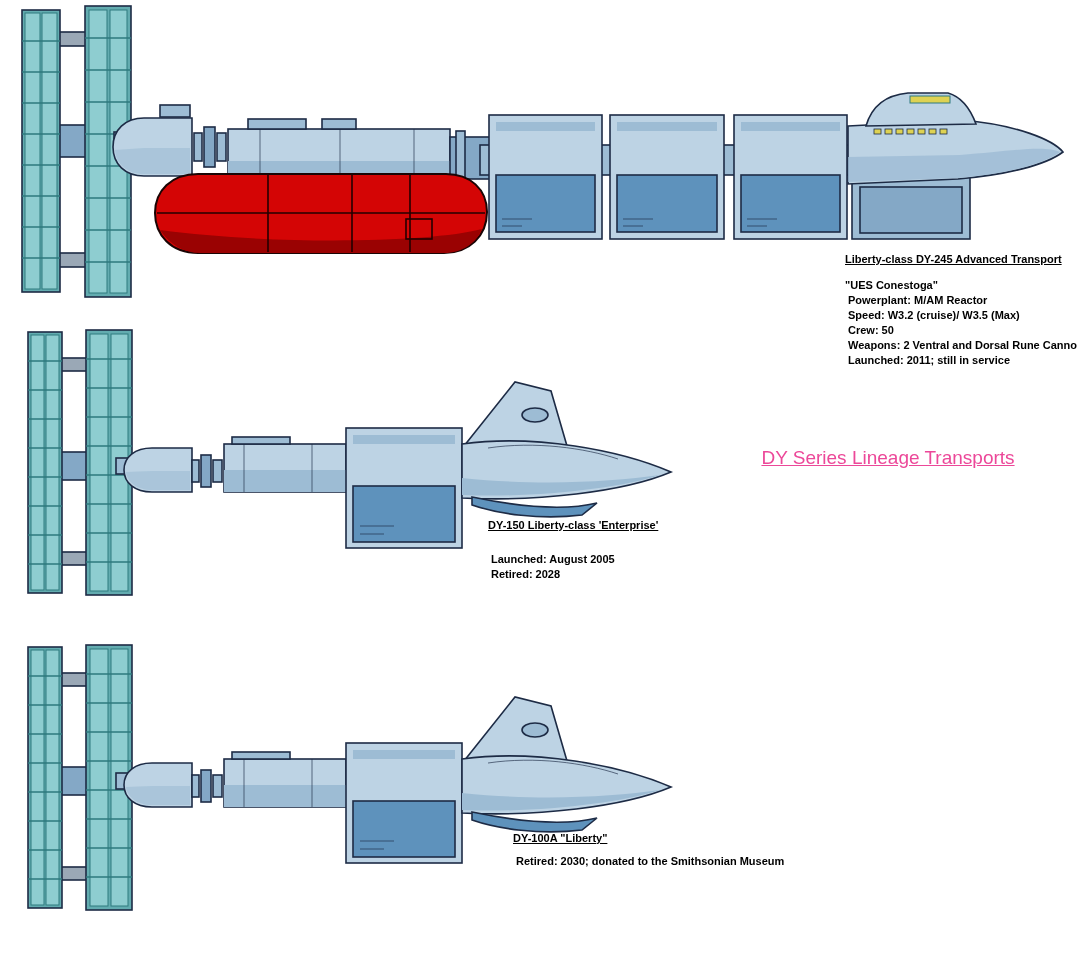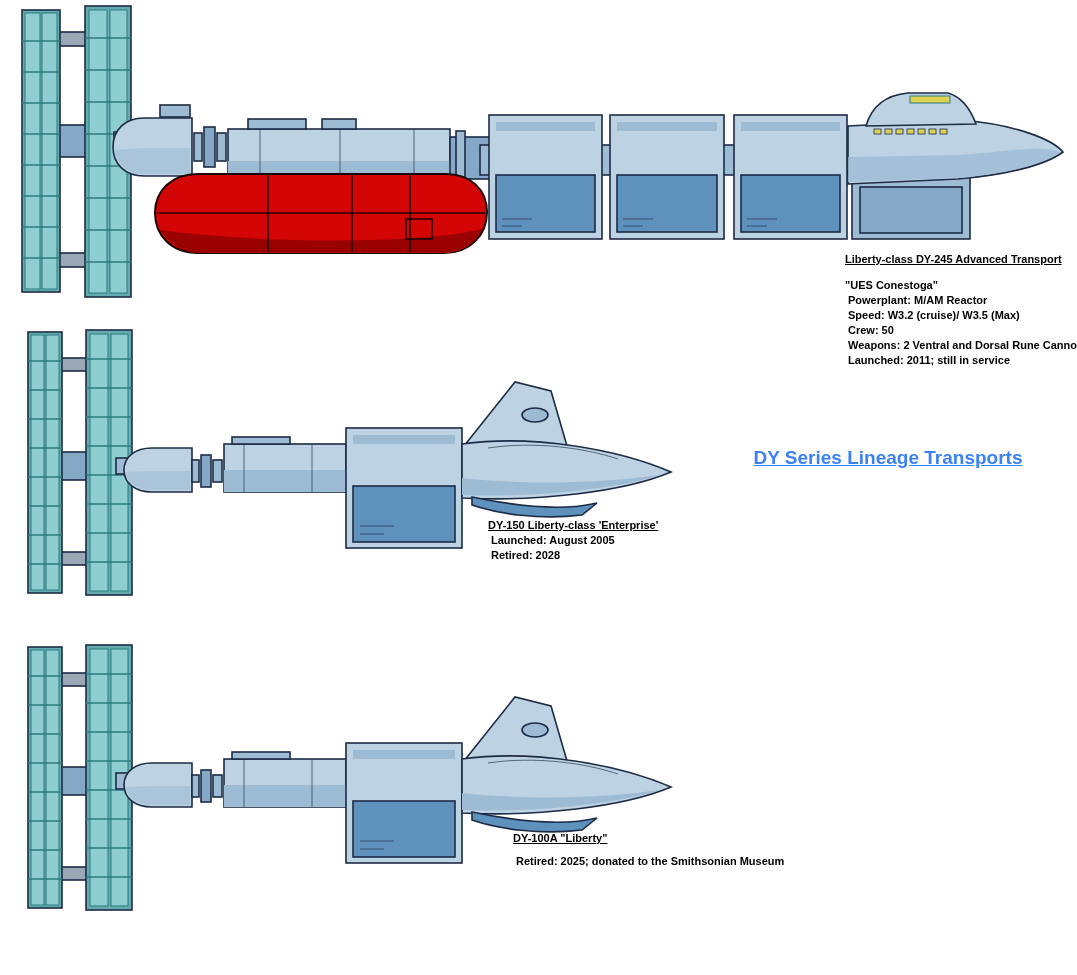--- a/index.html
+++ b/index.html
@@ -11,21 +11,21 @@
   .canvas { position:absolute; inset:0; }
   svg { position:absolute; left:0; top:0; }
 
   .note {
     position:absolute; color:#000; font-size:11px; font-weight:700;
     line-height:15px; white-space:nowrap;
   }
   .note .hdr { text-decoration:underline; margin-bottom:11px; }
   .note .spec { padding-left:3px; }
   .big-title {
-    position:absolute; color:#3b82f6; font-size:19px; font-weight:700;
+    position:absolute; color:#ec4899; font-size:19px; font-weight:400;
     text-decoration:underline; text-align:center; white-space:nowrap;
   }
 
   
   .o   { stroke:var(--outline); stroke-width:1.6; }
   .o2  { stroke:var(--panel_line); stroke-width:1; }
   .o3  { stroke:#1a0505; stroke-width:2; }
   .hl  { fill:var(--hull_light); }
   .hm  { fill:var(--hull_mid); }
   .hs  { fill:var(--hull_shade); }
@@ -199,23 +199,23 @@
     <div class="spec">Powerplant: M/AM Reactor</div>
     <div class="spec">Speed: W3.2 (cruise)/ W3.5 (Max)</div>
     <div class="spec">Crew: 50</div>
     <div class="spec">Weapons: 2 Ventral and Dorsal Rune Cannons</div>
     <div class="spec">Launched: 2011; still in service</div>
   </div>
 
   <div class="big-title" style="left:748px; top:447px; width:280px;">DY Series Lineage Transports</div>
 
   <div class="note" style="left:488px; top:518px; width:210px;">
-    <div class="hdr" style="margin-bottom:0;">DY-150 Liberty-class 'Enterprise'</div>
+    <div class="hdr" style="margin-bottom:19px;">DY-150 Liberty-class 'Enterprise'</div>
     <div class="spec">Launched: August 2005</div>
     <div class="spec">Retired: 2028</div>
   </div>
 
   <div class="note" style="left:513px; top:831px; width:310px;">
     <div class="hdr" style="margin-bottom:8px;">DY-100A "Liberty"</div>
-    <div class="spec">Retired: 2025; donated to the Smithsonian Museum</div>
+    <div class="spec">Retired: 2030; donated to the Smithsonian Museum</div>
   </div>
 
 </div>
 
 </body></html>

